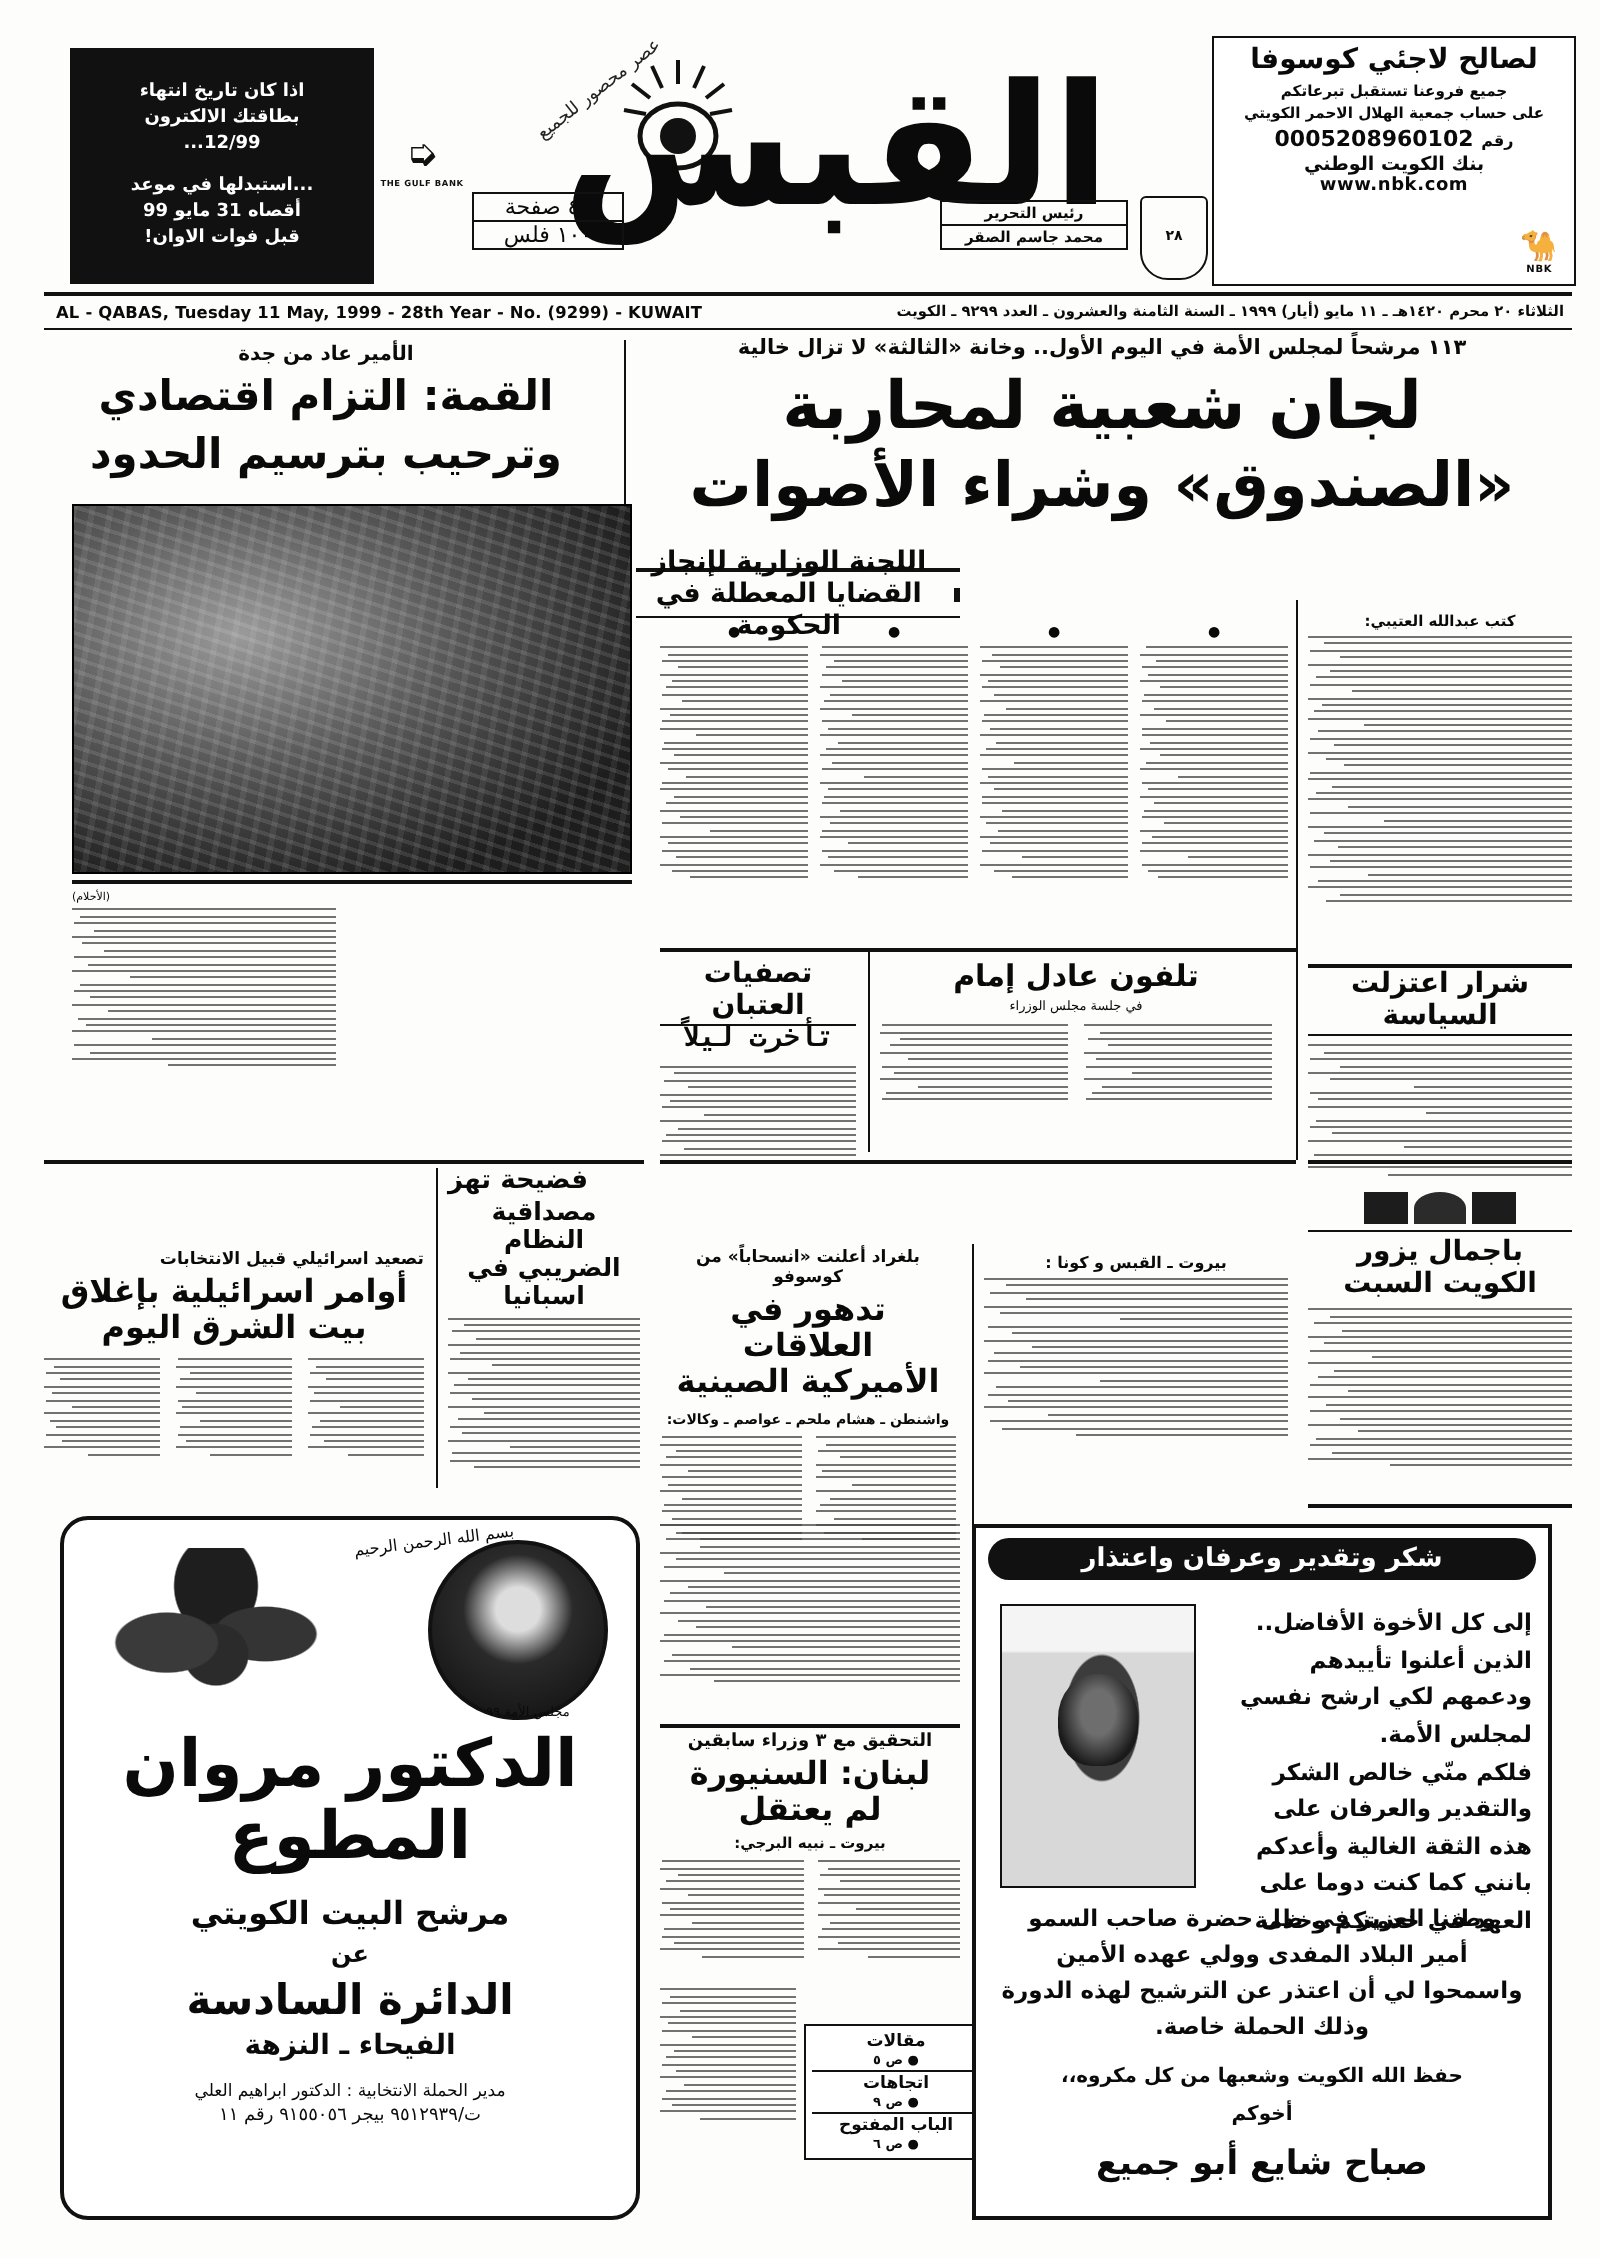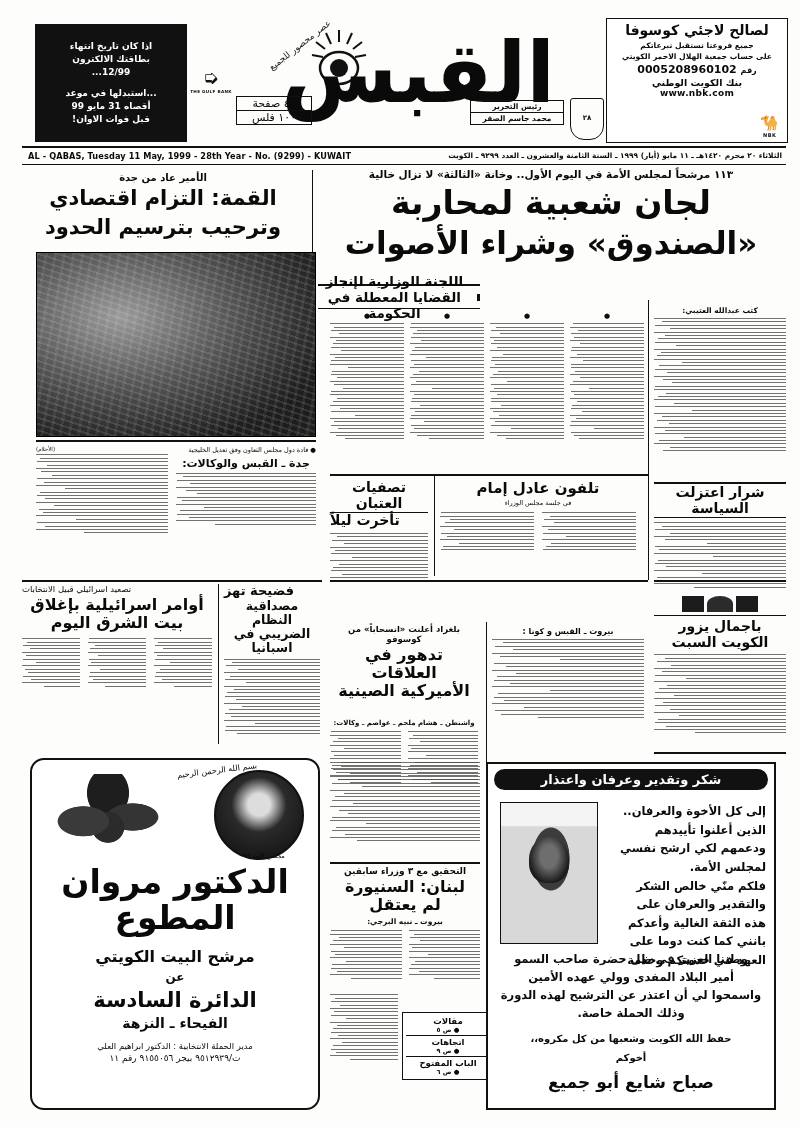--- a/index.html
+++ b/index.html
@@ -346,42 +346,20 @@
       <i style="width:98%"></i>
         <i style="width:95%"></i>
         <i style="width:100%"></i>
         <i style="width:70%"></i>
       <i style="width:99%"></i>
         <i style="width:93%"></i>
         <i style="width:100%"></i>
         <i style="width:64%"></i>
     </div>
   </div>
-  <div class="col" style="left:176px;top:446px;width:140px;">
-    <div style="font-size:6.5px;text-align:right;direction:rtl;">● قادة دول مجلس التعاون وفق تعديل الخليجية</div>
-    <div style="font-size:11px;font-weight:bold;text-align:center;margin:3px 0 3px;">جدة ـ القبس والوكالات:</div>
-    <div class="body-lines">
-      <i style="width:100%"></i>
-        <i style="width:95%"></i>
-        <i style="width:99%"></i>
-        <i style="width:90%"></i>
-      <i style="width:100%"></i>
-        <i style="width:93%"></i>
-        <i style="width:85%"></i>
-        <i style="width:99%"></i>
-      <i style="width:96%"></i>
-        <i style="width:100%"></i>
-        <i style="width:80%"></i>
-        <i style="width:97%"></i>
-      <i style="width:99%"></i>
-        <i style="width:91%"></i>
-        <i style="width:100%"></i>
-        <i style="width:72%"></i>
-    </div>
-  </div>
 
   <div class="col" style="left:330px;top:312px;width:74px;">
     <div class="colhdr">●</div>
     <div class="body-lines">
       <i style="width:100%"></i>
         <i style="width:94%"></i>
         <i style="width:99%"></i>
         <i style="width:88%"></i>
       <i style="width:100%"></i>
         <i style="width:92%"></i>
@@ -581,21 +559,21 @@
         <i style="width:100%"></i>
         <i style="width:88%"></i>
         <i style="width:93%"></i>
     </div>
   </div>
 
   <div class="hline2" style="left:330px;top:474px;width:318px;"></div>
 
   <div style="position:absolute;left:330px;top:480px;width:98px;" class="ar">
     <div class="hl" style="font-size:14px;text-align:center;border-bottom:1px solid #111;padding-bottom:1px;">تصفيات العتبان</div>
-    <div class="hl" style="font-size:14px;text-align:left;">تأخرت ليلاً</div>
+    <div class="hl" style="font-size:14px;text-align:center;font-family:Liberation Mono, monospace;">تأخرت ليلاً</div>
     <div class="body-lines" style="margin-top:4px;">
       <i style="width:100%"></i>
         <i style="width:93%"></i>
         <i style="width:98%"></i>
         <i style="width:86%"></i>
       <i style="width:100%"></i>
         <i style="width:95%"></i>
         <i style="width:99%"></i>
         <i style="width:78%"></i>
       <i style="width:100%"></i>
@@ -669,21 +647,21 @@
         <i style="width:100%"></i>
         <i style="width:70%"></i>
     </div>
   </div>
 
   <div class="hline2" style="left:22px;top:580px;width:300px;"></div>
   <div class="hline2" style="left:330px;top:580px;width:318px;"></div>
   <div class="hline2" style="left:654px;top:580px;width:132px;"></div>
 
   <div style="position:absolute;left:22px;top:584px;width:190px;" class="ar">
-    <div style="font-size:8.5px;font-weight:normal;text-align:left;">تصعيد اسرائيلي قبيل الانتخابات</div>
+    <div style="font-size:8.5px;font-weight:bold;text-align:right;margin-top:41px;">تصعيد اسرائيلي قبيل الانتخابات</div>
     <div class="hl" style="font-size:16px;text-align:center;margin-top:2px;">أوامر اسرائيلية بإغلاق</div>
     <div class="hl" style="font-size:16px;text-align:center;letter-spacing:1px;">بيت الشرق اليوم</div>
     <div style="display:flex;gap:8px;margin-top:4px;">
       <div class="body-lines" style="flex:1">
         <i style="width:100%"></i>
           <i style="width:93%"></i>
           <i style="width:98%"></i>
           <i style="width:84%"></i>
         <i style="width:100%"></i>
           <i style="width:95%"></i>
@@ -765,21 +743,21 @@
         <i style="width:99%"></i>
         <i style="width:86%"></i>
     </div>
   </div>
 
 
   <div style="position:absolute;left:330px;top:624px;width:148px;" class="ar">
     <div style="font-size:8.5px;font-weight:bold;text-align:center;">بلغراد أعلنت «انسحاباً» من كوسوفو</div>
     <div class="hl" style="font-size:16px;text-align:center;margin-top:2px;">تدهور في العلاقات</div>
     <div class="hl" style="font-size:16px;text-align:center;">الأميركية الصينية</div>
-    <div style="font-size:7px;font-weight:bold;text-align:center;margin-top:19px;">واشنطن ـ هشام ملحم ـ عواصم ـ وكالات:</div>
+    <div style="font-size:7px;font-weight:bold;text-align:center;margin-top:6px;">واشنطن ـ هشام ملحم ـ عواصم ـ وكالات:</div>
     <div style="display:flex;gap:7px;margin-top:2px;">
       <div class="body-lines" style="flex:1">
         <i style="width:100%"></i>
           <i style="width:92%"></i>
           <i style="width:98%"></i>
           <i style="width:83%"></i>
         <i style="width:100%"></i>
           <i style="width:95%"></i>
           <i style="width:99%"></i>
           <i style="width:74%"></i>
@@ -1006,21 +984,21 @@
     <div class="r3">الدائرة السادسة</div>
     <div class="r4">الفيحاء ـ النزهة</div>
     <div class="mgr">مدير الحملة الانتخابية : الدكتور ابراهيم العلي</div>
     <div class="tel">ت/٩٥١٢٩٣٩ بيجر ٩١٥٥٠٥٦ رقم ١١</div>
   </div>
 
   <div class="ad-thanks ar">
     <div class="band">شكر وتقدير وعرفان واعتذار</div>
     <div class="pic"></div>
     <div class="txt">
-      <div>إلى كل الأخوة والعرفان..</div>
+      <div>إلى كل الأخوة الأفاضل..</div>
       <div>الذين أعلنوا تأييدهم</div>
       <div>ودعمهم لكي ارشح نفسي</div>
       <div>لمجلس الأمة.</div>
       <div>فلكم منّي خالص الشكر</div>
       <div>والتقدير والعرفان على</div>
       <div>هذه الثقة الغالية وأعدكم</div>
       <div>بانني كما كنت دوما على</div>
       <div>العهد في خدمتكم وخدمة</div>
     </div>
     <div class="cont">

